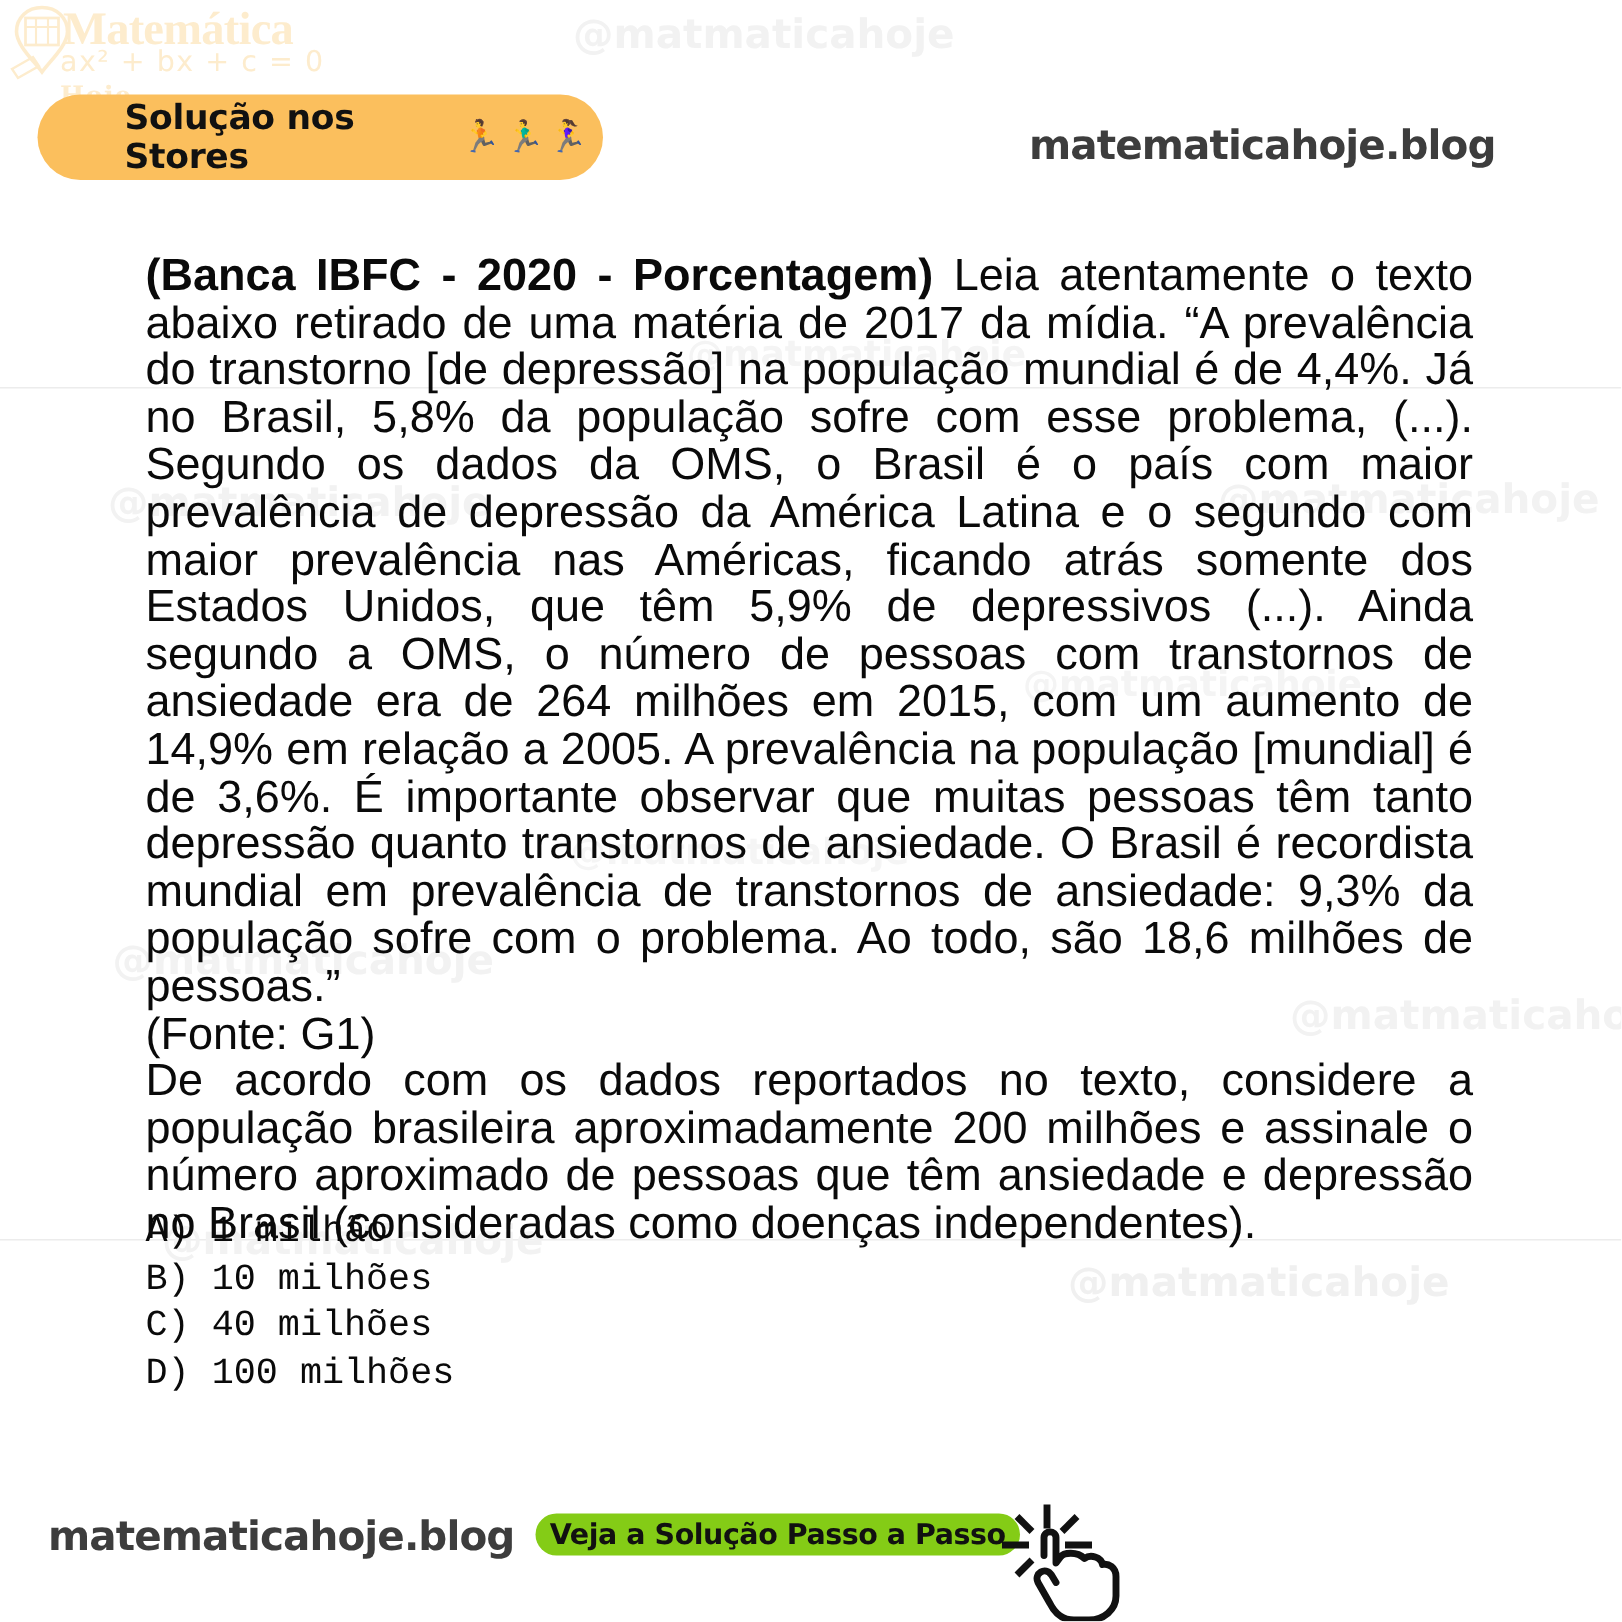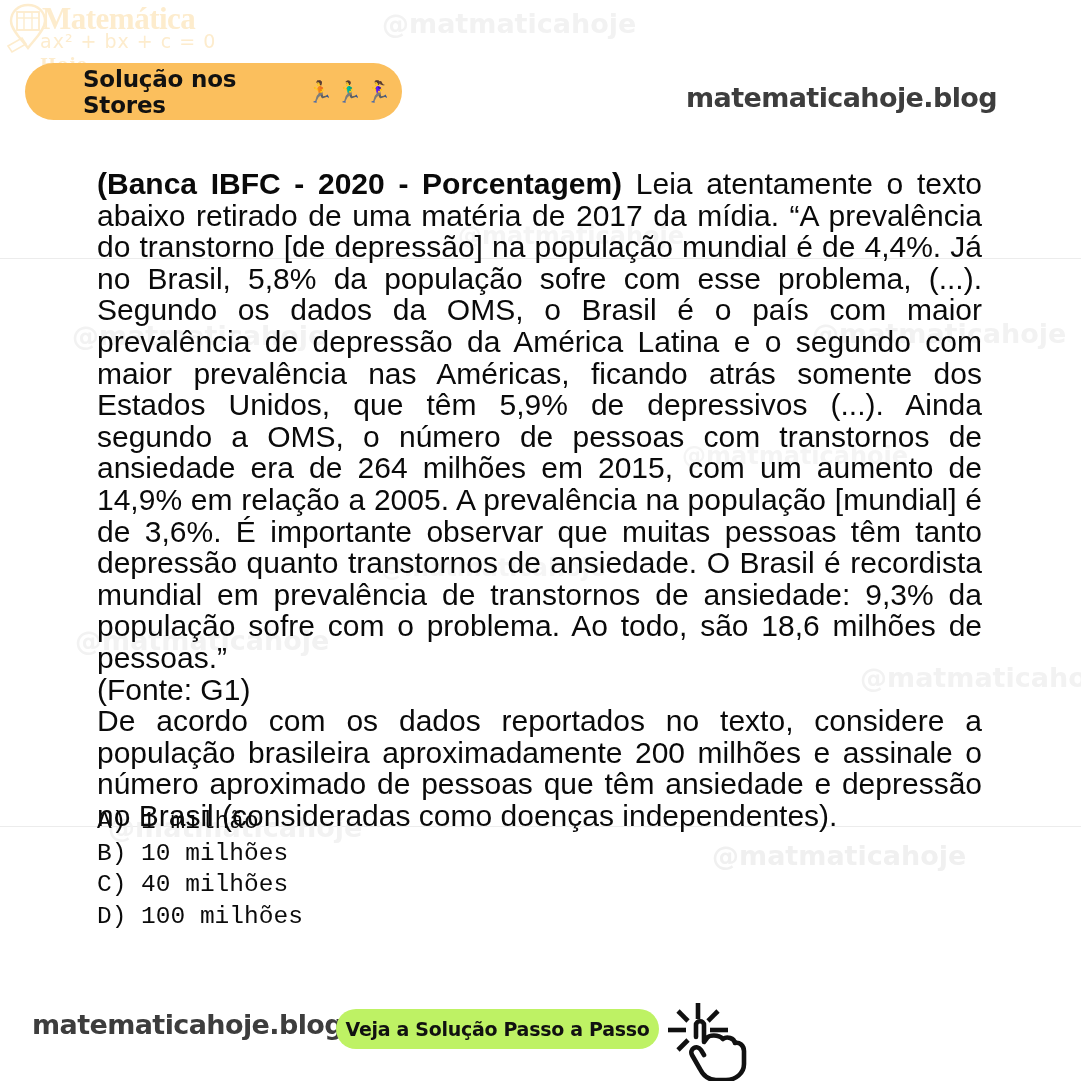--- a/index.html
+++ b/index.html
@@ -194,29 +194,29 @@
     position: absolute;
     left: 32px;
     top: 9px;
     font-family: "DejaVu Sans", sans-serif;
     font-weight: 700;
     font-size: 27px;
     color: #3d3d3d;
     letter-spacing: -0.6px;
   }
   .pill-bottom {
-    left: 336px;
+    left: 357px;
     top: 9px;
     width: 323px;
-    height: 40px;
+    height: 28px;
     position: absolute;
     display: flex;
     align-items: center;
     justify-content: center;
-    background: #bef264;
+    background: #84cc16;
     border-radius: 999px;
     cursor: pointer;
   }
   .pill-bottom .pill-label {
     font-family: "DejaVu Sans", sans-serif;
     font-weight: 700;
     font-size: 19px;
     color: #111111;
     letter-spacing: -0.3px;
   }

